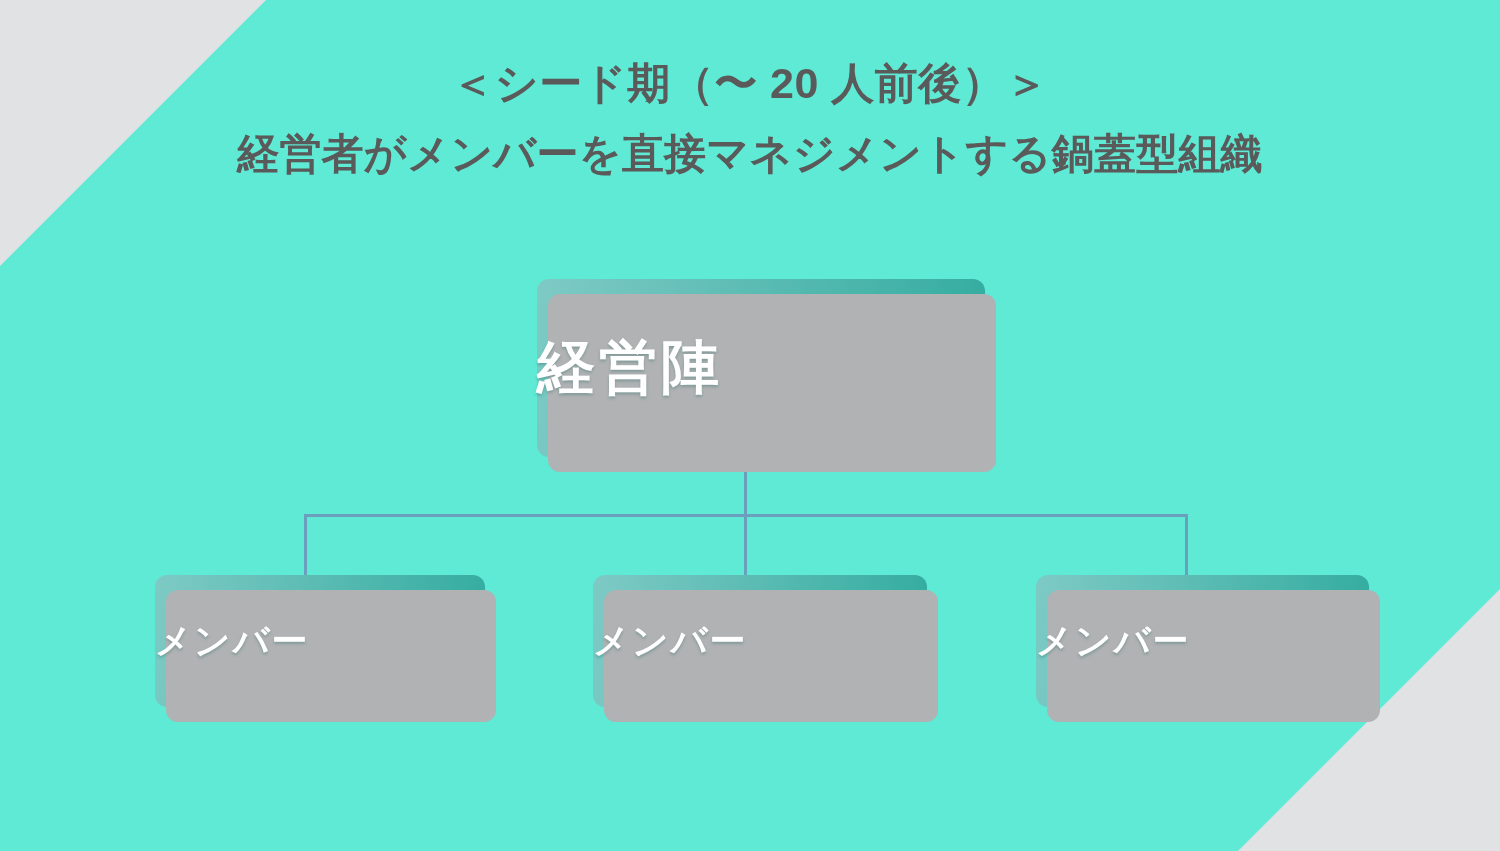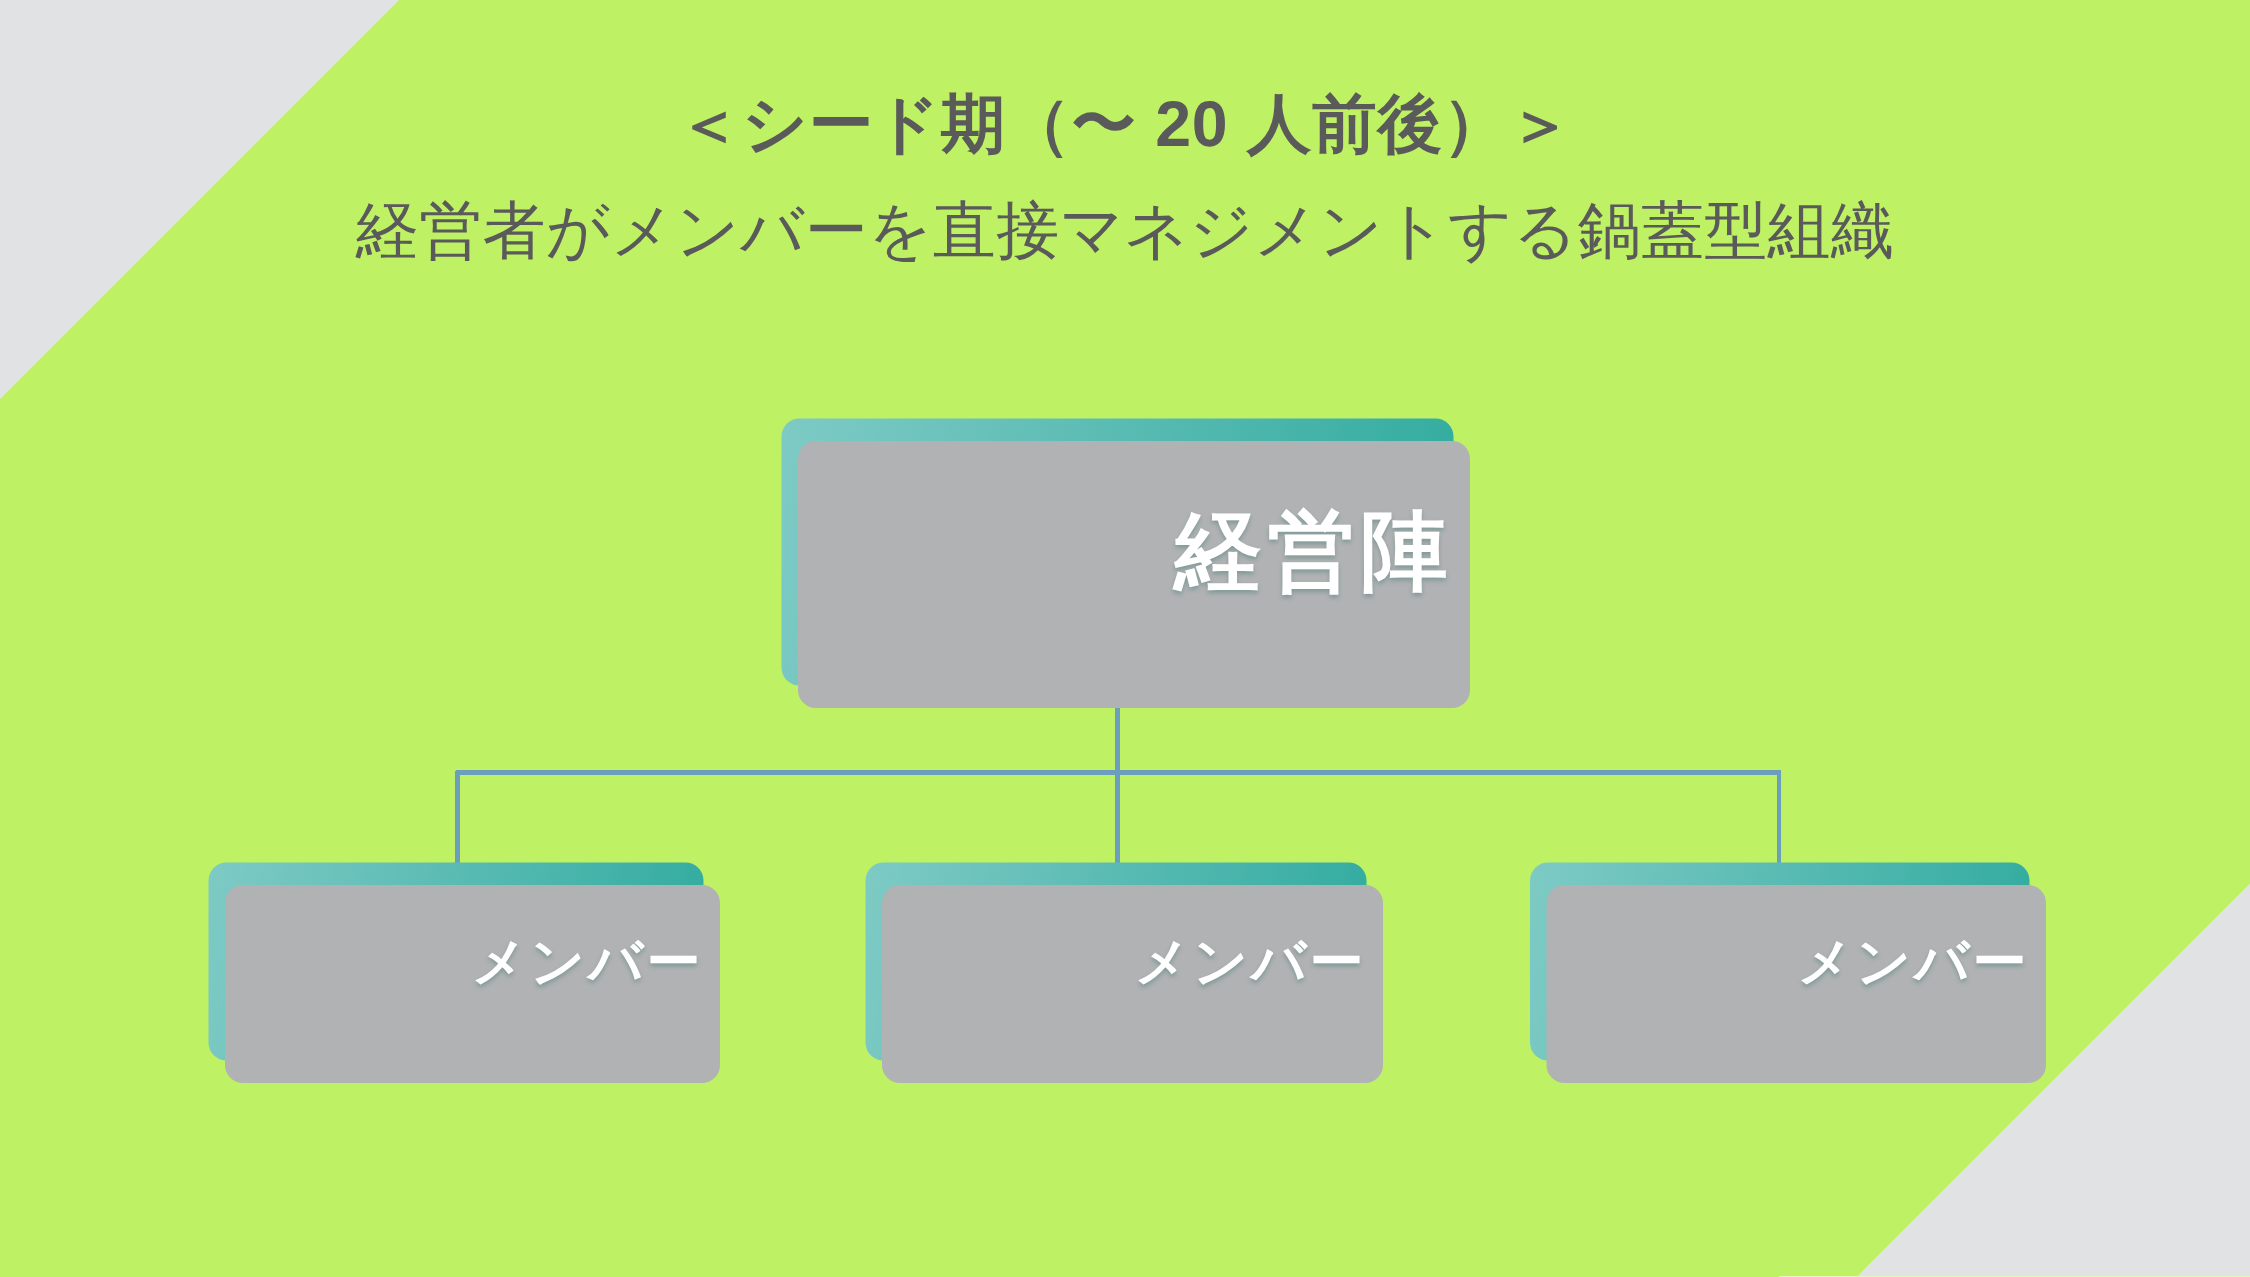--- a/index.html
+++ b/index.html
@@ -9,21 +9,21 @@
     background: #ffffff;
   }
   body {
     font-family: "Liberation Sans", "DejaVu Sans", sans-serif;
   }
 
   .slide {
     position: relative;
     width: 1500px;
     height: 851px;
-    background: #bef264;
+    background: #5eead4;
     overflow: hidden;
   }
 
   
   .corner-tri {
     position: absolute;
     width: 0;
     height: 0;
     pointer-events: none;
   }
@@ -52,21 +52,21 @@
     color: #5a5a5a;
     font-size: 43px;
     font-weight: bold;
     line-height: 1.18;
     letter-spacing: 0.5px;
     white-space: nowrap;
   }
   .title-line-2 {
     color: #5a5a5a;
     font-size: 42px;
-    font-weight: normal;
+    font-weight: bold;
     line-height: 1.18;
     margin-top: 20px;
     letter-spacing: 0.2px;
     white-space: nowrap;
   }
 
   
   .connectors {
     position: absolute;
     top: 0;
@@ -76,23 +76,24 @@
     pointer-events: none;
   }
 
   
   .org-box {
     position: absolute;
     border-radius: 12px;
     background: linear-gradient(100deg, #7ecac5 0%, #62c0ba 32%, #46b3aa 66%, #31ab9f 100%);
     display: flex;
     align-items: center;
-    justify-content: flex-end;
+    justify-content: flex-start;
     box-sizing: border-box;
     z-index: 3;
+    margin-left: 16px;
   }
   .org-box::after {
     content: "";
     position: absolute;
     left: 11px;
     top: 15px;
     width: 100%;
     height: 100%;
     border-radius: 12px;
     background: #b1b2b3;

